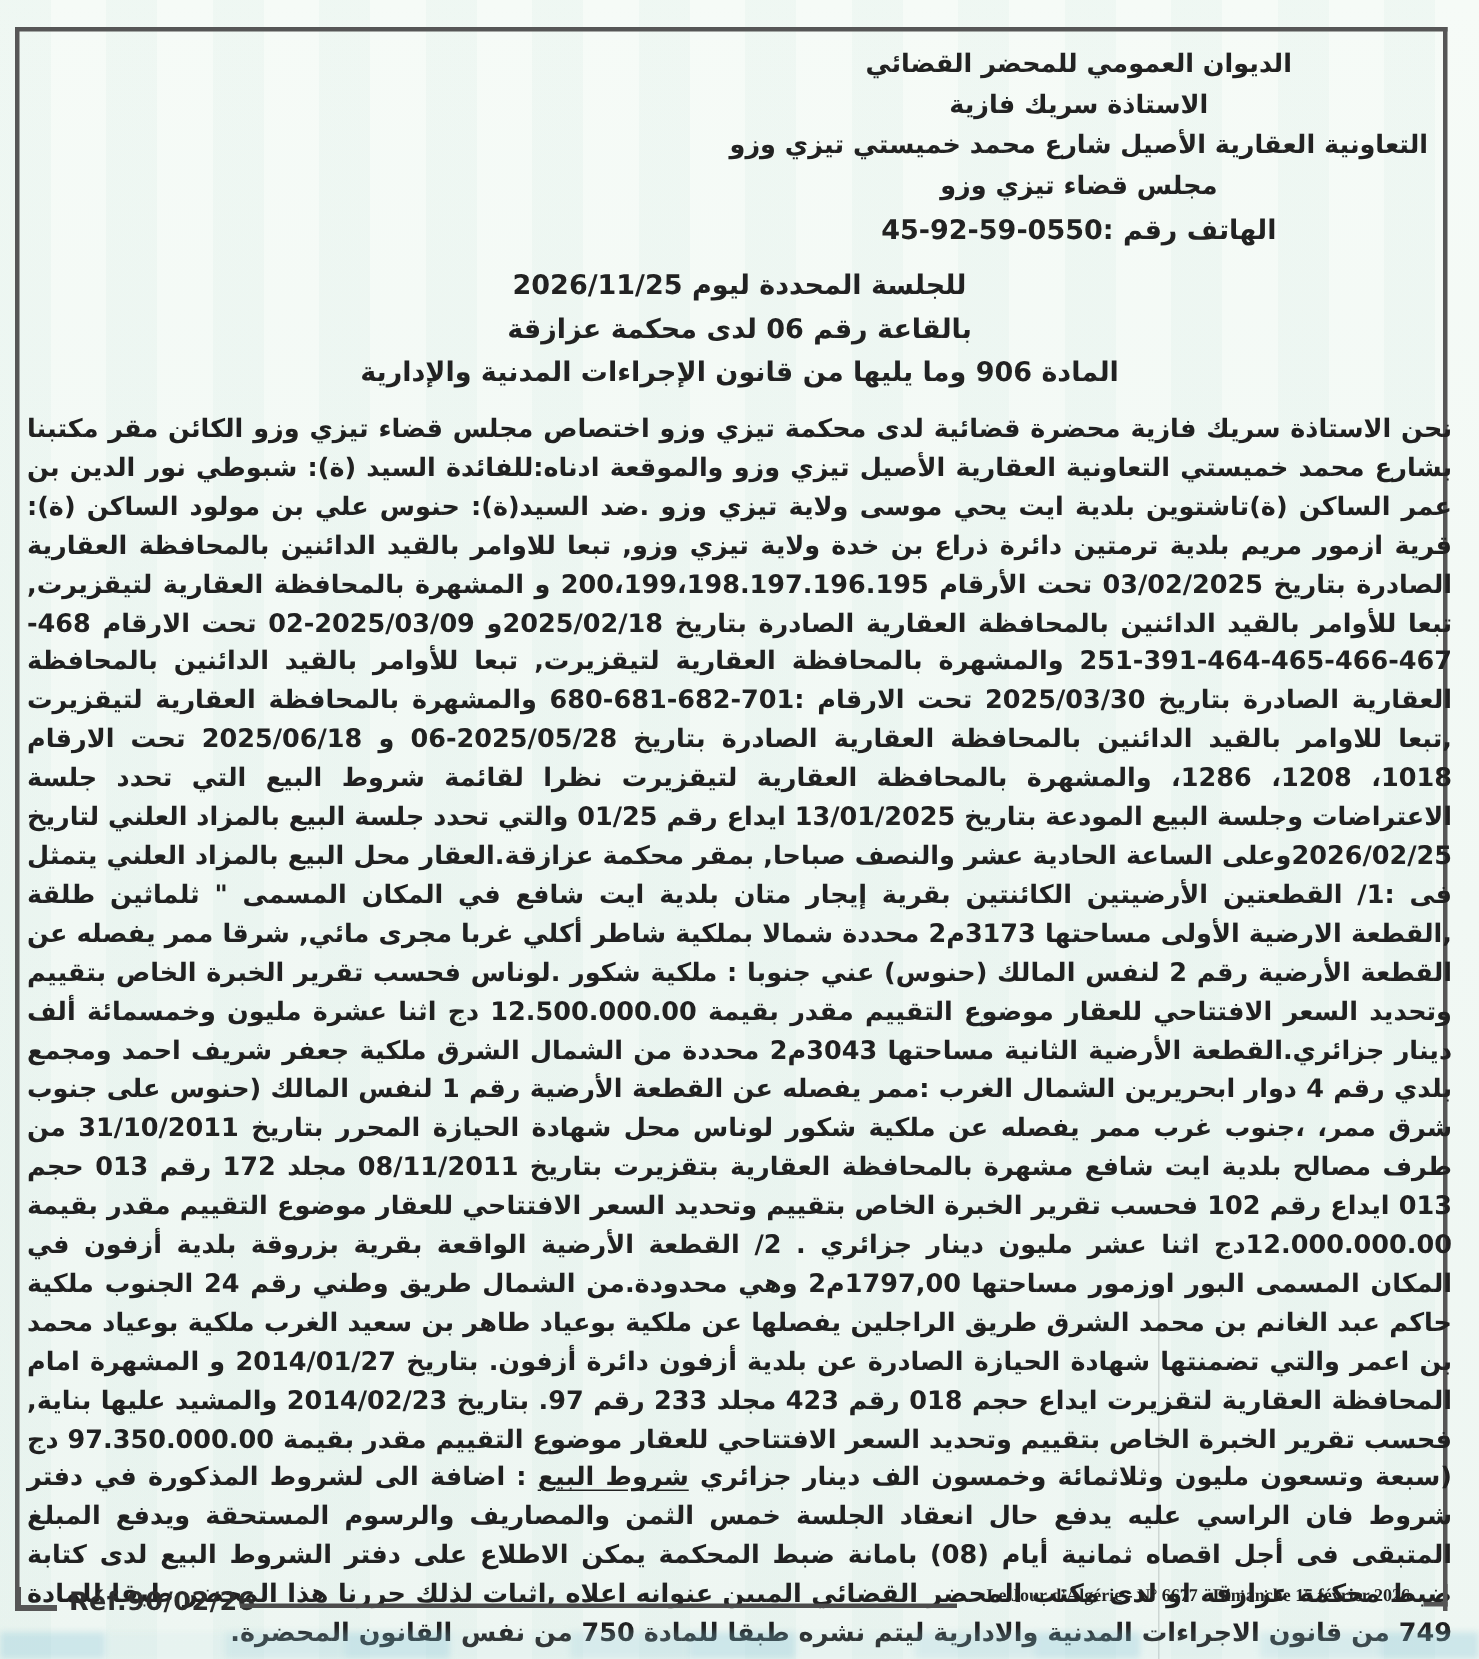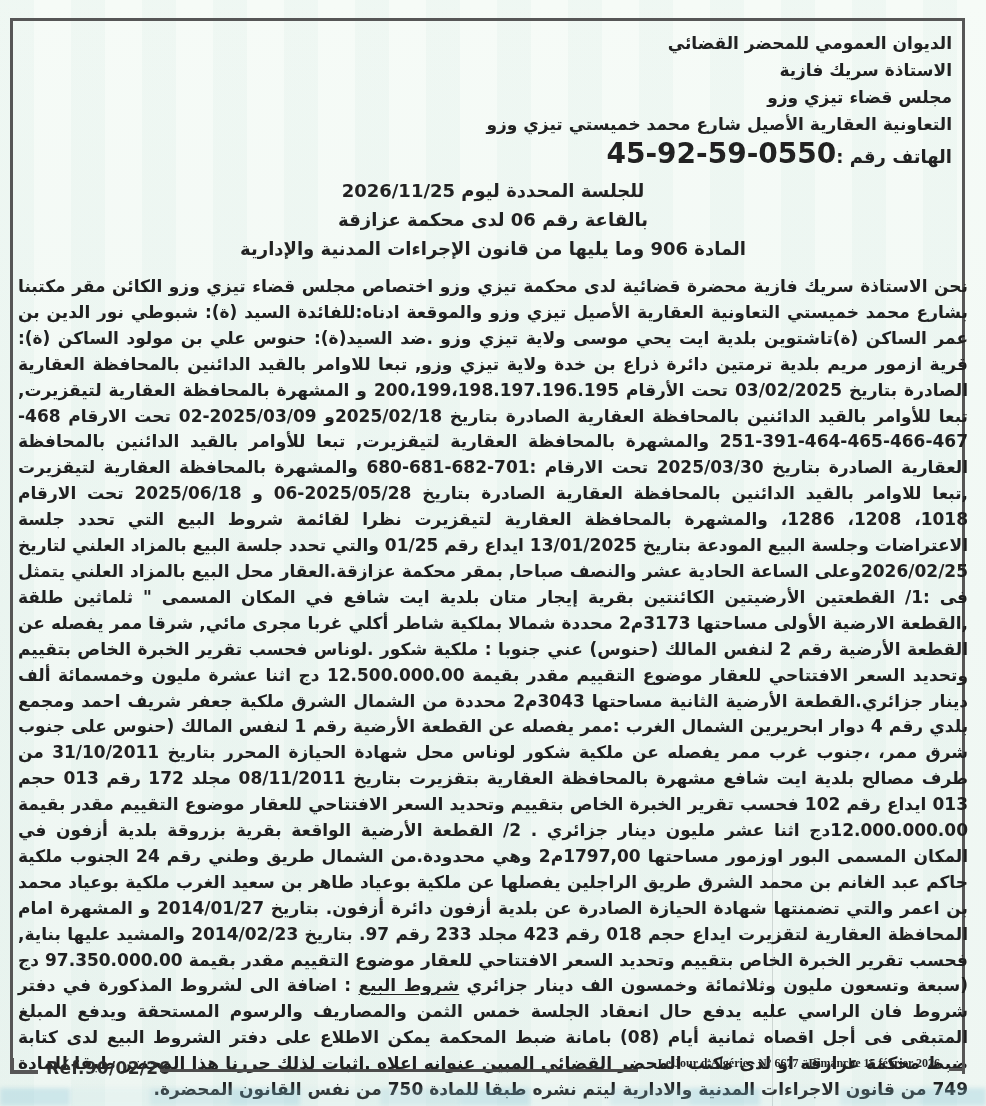--- a/index.html
+++ b/index.html
@@ -1,15 +1,15 @@
 <!DOCTYPE html>
 <html lang="ar"><head>
 <meta charset="utf-8">
 <style>
-  * { margin:0; padding:0; box-sizing:border-box; }
+  * { margin:0; padding:0; box-sizing:border-box;text-align:center; }
   html, body { width:986px; height:1106px; }
   body {
     position:relative;
     overflow:hidden;
     background:linear-gradient(180deg,#f6fbf7 0%,#f1f8f4 55%,#eef6f2 100%);
     font-family:"DejaVu Sans", sans-serif;
     color:#1e1e1e;
   }
   .scan-streaks {
     position:absolute; inset:0; pointer-events:none;
@@ -25,21 +25,21 @@
     position:absolute; top:860px; bottom:0; left:772px; width:1px;
     background:rgba(90,100,100,0.22);
   }
   .header {
     position:absolute; top:30px; right:34px; max-width:640px;
     direction:rtl; text-align:right;
     font-weight:bold; font-size:17px; line-height:27px;
     color:#222;
   }
   .header .phone { font-size:18px; margin-top:2px; white-space:nowrap; }
-  .header .phone-num { font-size:28px; letter-spacing:0.5px; }
+  .header .phone-num { font-size:18px; letter-spacing:0.5px; }
   .titleblock {
     position:absolute; top:176px; left:60px; right:60px;
     direction:rtl; text-align:center;
     font-weight:bold; font-size:18px; line-height:29px; color:#222;
   }
   .bodytext {
     position:absolute; top:274px; left:18px; right:18px;
     direction:rtl; text-align:justify;
     font-weight:bold; font-size:17px; line-height:25.9px; color:#212121;
   }
@@ -81,22 +81,22 @@
 </head>
 <body>
 
 <div class="scan-streaks"></div>
 <div class="frame"></div>
 <div class="crease"></div>
 
 <div class="header" dir="rtl">
   <div>الديوان العمومي للمحضر القضائي</div>
   <div>الاستاذة سريك فازية</div>
+  <div>التعاونية العقارية الأصيل شارع محمد خميستي تيزي وزو</div>
   <div>مجلس قضاء تيزي وزو</div>
-  <div>التعاونية العقارية الأصيل شارع محمد خميستي تيزي وزو</div>
   <div class="phone"><span>الهاتف رقم :</span><span class="phone-num">0550-59-92-45</span></div>
 </div>
 
 <div class="titleblock" dir="rtl">
   <div>للجلسة المحددة ليوم 2026/11/25</div>
   <div>بالقاعة رقم 06 لدى محكمة عزازقة</div>
   <div>المادة 906 وما يليها من قانون الإجراءات المدنية والإدارية</div>
 </div>
 
 <p class="bodytext" dir="rtl" lang="ar"><span>نحن الاستاذة سريك فازية محضرة قضائية لدى محكمة تيزي وزو اختصاص مجلس قضاء تيزي وزو الكائن مقر مكتبنا بشارع محمد خميستي التعاونية العقارية الأصيل تيزي وزو والموقعة ادناه:للفائدة السيد (ة): شبوطي نور الدين بن عمر الساكن (ة)تاشتوين بلدية ايت يحي موسى ولاية تيزي وزو .ضد السيد(ة): حنوس علي بن مولود الساكن (ة): قرية ازمور مريم بلدية ترمتين دائرة ذراع بن خدة ولاية تيزي وزو, تبعا للاوامر بالقيد الدائنين بالمحافظة العقارية الصادرة بتاريخ 03/02/2025 تحت الأرقام 200،199،198.197.196.195 و المشهرة بالمحافظة العقارية لتيقزيرت, تبعا للأوامر بالقيد الدائنين بالمحافظة العقارية الصادرة بتاريخ 2025/02/18و 2025/03/09-02 تحت الارقام 468-467-466-465-464-391-251 والمشهرة بالمحافظة العقارية لتيقزيرت, تبعا للأوامر بالقيد الدائنين بالمحافظة العقارية الصادرة بتاريخ 2025/03/30 تحت الارقام :701-682-681-680 والمشهرة بالمحافظة العقارية لتيقزيرت ,تبعا للاوامر بالقيد الدائنين بالمحافظة العقارية الصادرة بتاريخ 2025/05/28-06 و 2025/06/18 تحت الارقام 1018، 1208، 1286، والمشهرة بالمحافظة العقارية لتيقزيرت نظرا لقائمة شروط البيع التي تحدد جلسة الاعتراضات وجلسة البيع المودعة بتاريخ 13/01/2025 ايداع رقم 01/25 والتي تحدد جلسة البيع بالمزاد العلني لتاريخ 2026/02/25وعلى الساعة الحادية عشر والنصف صباحا, بمقر محكمة عزازقة.العقار محل البيع بالمزاد العلني يتمثل فى :1/ القطعتين الأرضيتين الكائنتين بقرية إيجار متان بلدية ايت شافع في المكان المسمى " ثلماثين طلقة ,القطعة الارضية الأولى مساحتها 3173م2 محددة شمالا بملكية شاطر أكلي غربا مجرى مائي, شرقا ممر يفصله عن القطعة الأرضية رقم 2 لنفس المالك (حنوس) عني جنوبا : ملكية شكور .لوناس فحسب تقرير الخبرة الخاص بتقييم وتحديد السعر الافتتاحي للعقار موضوع التقييم مقدر بقيمة 12.500.000.00 دج اثنا عشرة مليون وخمسمائة ألف دينار جزائري.القطعة الأرضية الثانية مساحتها 3043م2 محددة من الشمال الشرق ملكية جعفر شريف احمد ومجمع بلدي رقم 4 دوار ابحريرين الشمال الغرب :ممر يفصله عن القطعة الأرضية رقم 1 لنفس المالك (حنوس على جنوب شرق ممر، ،جنوب غرب ممر يفصله عن ملكية شكور لوناس محل شهادة الحيازة المحرر بتاريخ 31/10/2011 من طرف مصالح بلدية ايت شافع مشهرة بالمحافظة العقارية بتقزيرت بتاريخ 08/11/2011 مجلد 172 رقم 013 حجم 013 ايداع رقم 102 فحسب تقرير الخبرة الخاص بتقييم وتحديد السعر الافتتاحي للعقار موضوع التقييم مقدر بقيمة 12.000.000.00دج اثنا عشر مليون دينار جزائري . 2/ القطعة الأرضية الواقعة بقرية بزروقة بلدية أزفون في المكان المسمى البور اوزمور مساحتها 1797,00م2 وهي محدودة.من الشمال طريق وطني رقم 24 الجنوب ملكية حاكم عبد الغانم بن محمد الشرق طريق الراجلين يفصلها عن ملكية بوعياد طاهر بن سعيد الغرب ملكية بوعياد محمد بن اعمر والتي تضمنتها شهادة الحيازة الصادرة عن بلدية أزفون دائرة أزفون. بتاريخ 2014/01/27 و المشهرة امام المحافظة العقارية لتقزيرت ايداع حجم 018 رقم 423 مجلد 233 رقم 97. بتاريخ 2014/02/23 والمشيد عليها بناية, فحسب تقرير الخبرة الخاص بتقييم وتحديد السعر الافتتاحي للعقار موضوع التقييم مقدر بقيمة 97.350.000.00 دج (سبعة وتسعون مليون وثلاثمائة وخمسون الف دينار جزائري </span><span class="u">شروط البيع</span><span> : اضافة الى لشروط المذكورة في دفتر شروط فان الراسي عليه يدفع حال انعقاد الجلسة خمس الثمن والمصاريف والرسوم المستحقة ويدفع المبلغ المتبقى فى أجل اقصاه ثمانية أيام (08) بامانة ضبط المحكمة يمكن الاطلاع على دفتر الشروط البيع لدى كتابة ضبط محكمة عزازقة او لدى مكتب المحضر القضائي المبين عنوانه اعلاه ,اثبات لذلك حررنا هذا المحضر طبقا للمادة 749 من قانون الاجراءات المدنية والادارية ليتم نشره طبقا للمادة 750 من نفس القانون المحضرة.</span></p>

